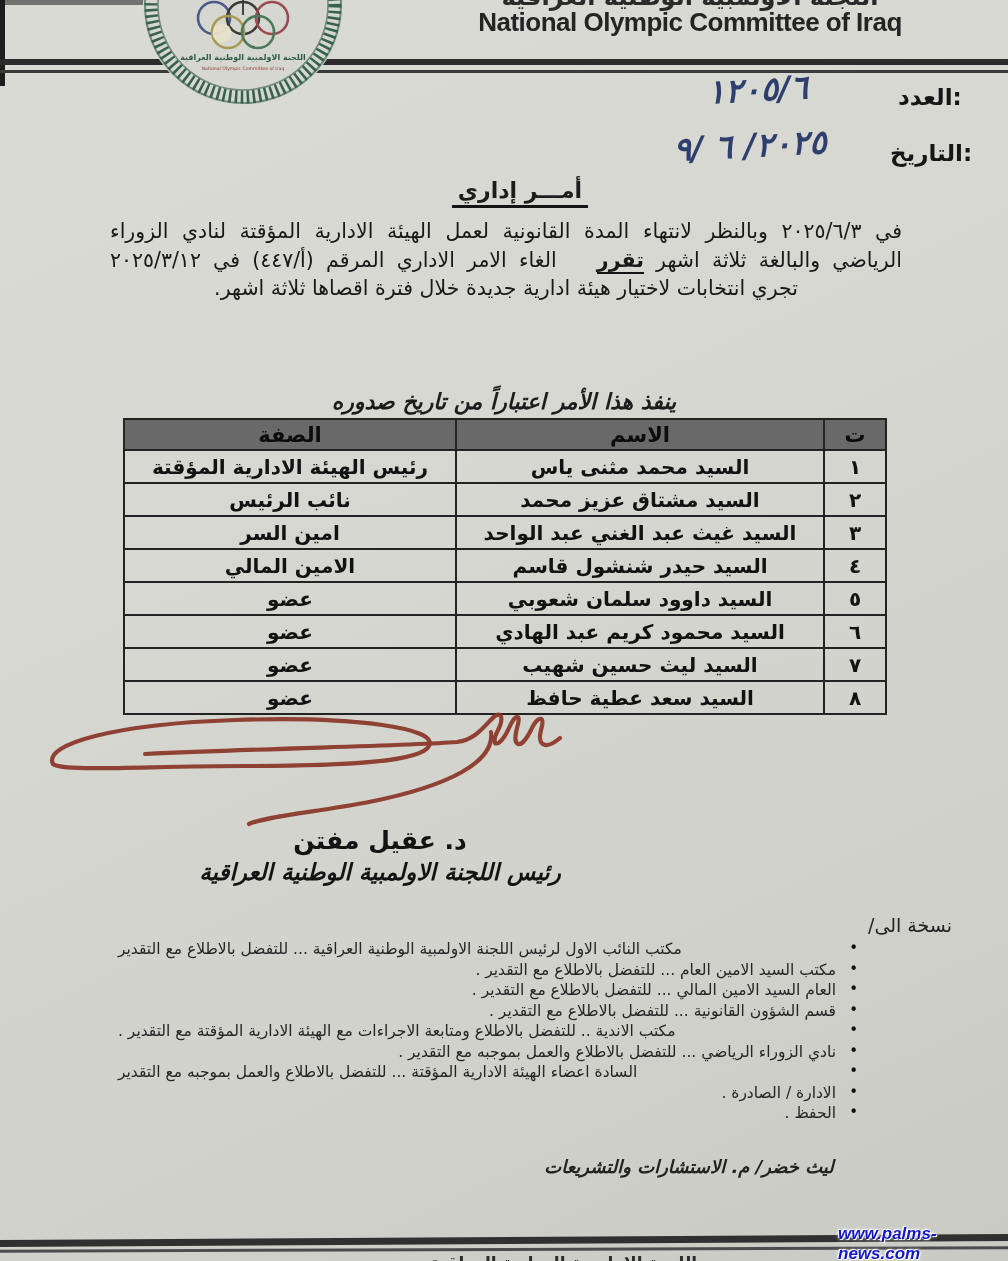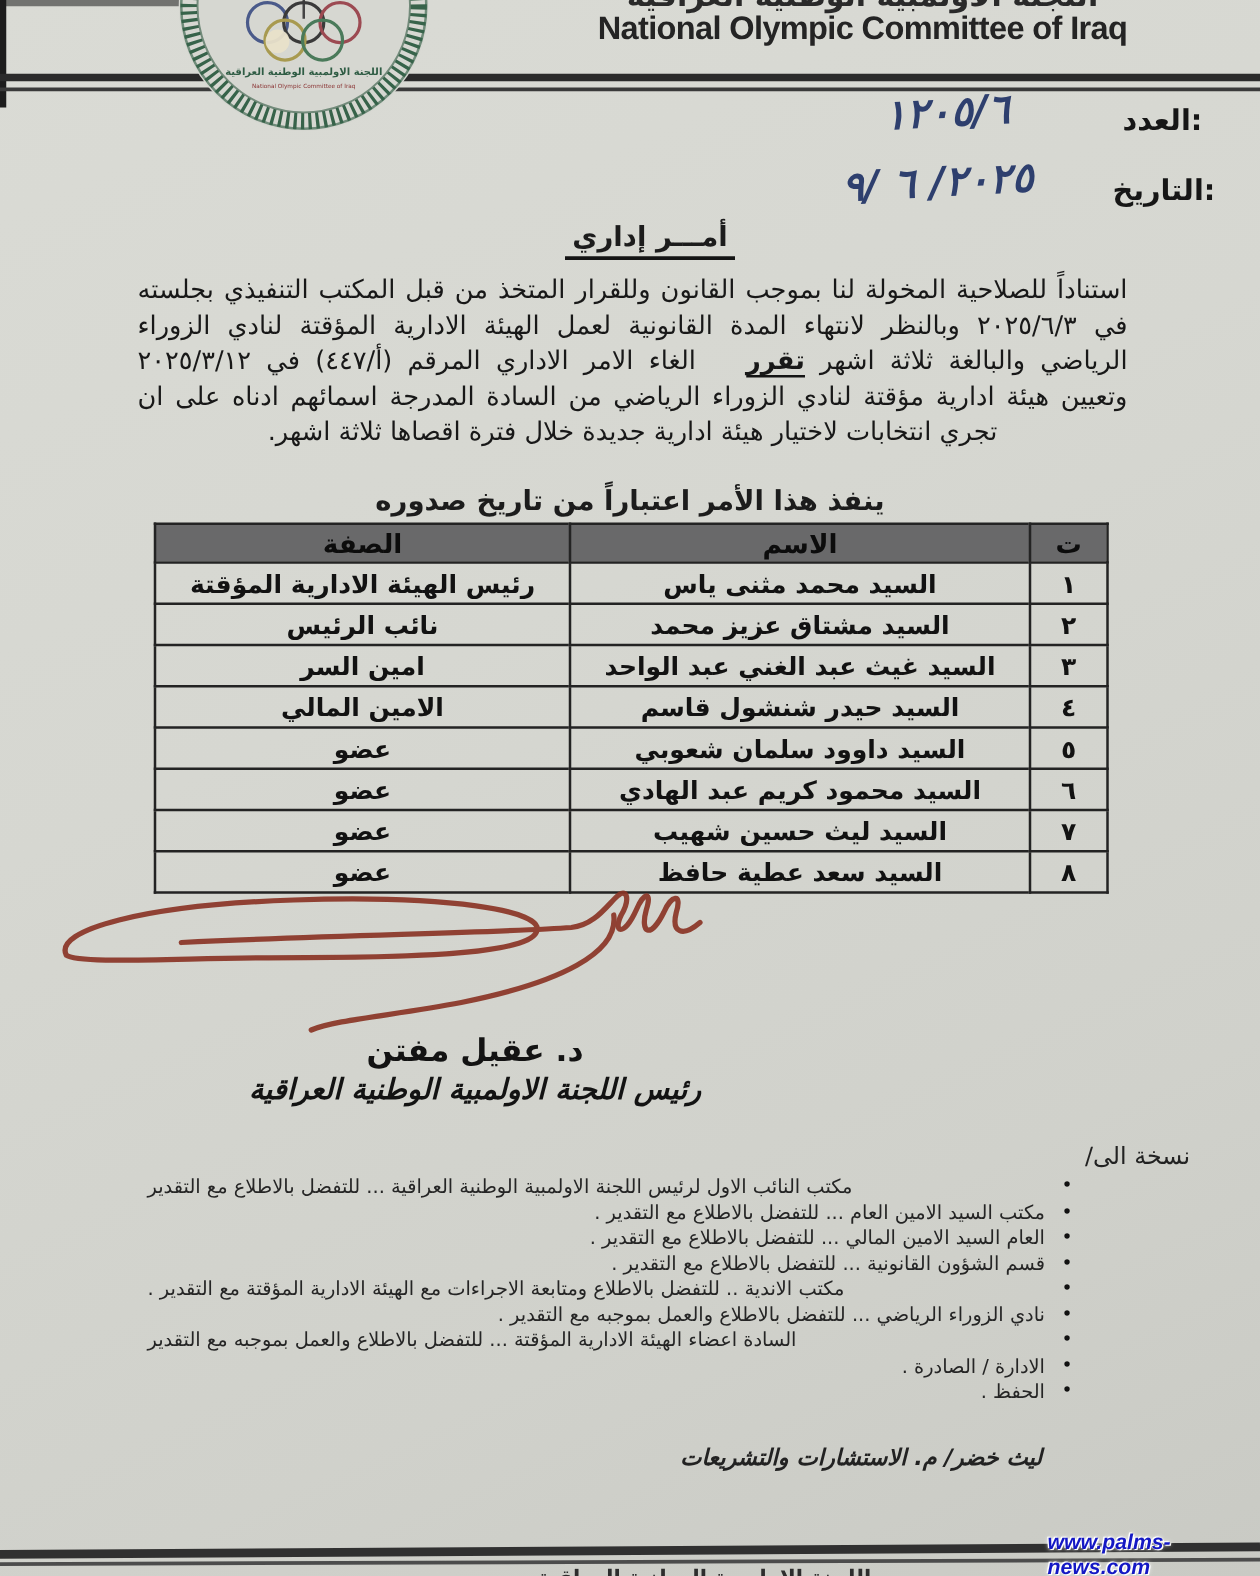--- a/index.html
+++ b/index.html
@@ -27,21 +27,21 @@
   .num-val{top:70px;left:630px;width:255px;text-align:center;}
   .date-val{top:126px;left:615px;width:270px;text-align:center;}
   
   .order-title{top:178px;left:380px;width:280px;text-align:center;font-size:22px;font-weight:bold;
     direction:rtl;}
   .order-title span{border-bottom:3px solid #141414;padding:0 6px 2px 6px;}
   .body-text{top:217px;left:110px;width:792px;direction:rtl;font-size:20.5px;line-height:28.6px;color:#181818;}
   .jline{text-align:justify;text-align-last:justify;}
   .cline{text-align:center;}
   .uword{font-weight:bold;border-bottom:2.5px solid #141414;margin-left:28px;}
-  .effective{top:389px;left:104px;width:800px;text-align:center;font-weight:bold;font-size:22px;direction:rtl;}
+  .effective{top:389px;left:104px;width:800px;text-align:center;font-weight:bold;font-size:22px;direction:rtl;font-style:italic;}
   
   table.roster{top:418px;left:123px;width:762px;border-collapse:collapse;direction:rtl;
     font-size:20px;position:absolute;table-layout:fixed;}
   table.roster th,table.roster td{border:2px solid #232323;padding:0 6px;overflow:hidden;white-space:nowrap;}
   table.roster th{background:#69696a;color:#0c0c0c;height:29px;font-size:21px;}
   table.roster td{height:31px;text-align:center;font-weight:bold;color:#121212;}
   col.c-idx{width:62px;} col.c-name{width:368px;} col.c-role{width:332px;}
   
   .sig-svg{top:702px;left:25px;}
   .sig-name{top:826px;left:230px;width:300px;text-align:center;font-size:25px;font-weight:bold;direction:rtl;color:#131313;}
@@ -99,24 +99,22 @@
   <div class="abs lbl num-lbl">العدد:</div>
   <div class="abs hand num-val">١٢٠٥/٦</div>
   <div class="abs lbl date-lbl">التاريخ:</div>
   <div class="abs hand date-val">٢٠٢٥/ ٦ /٩</div>
 
   <div class="abs order-title">
     <span>أمـــر إداري</span>
   </div>
 
   <div class="abs body-text">
-    <div class="jline">استناداً للصلاحية المخولة لنا بموجب القانون وللقرار المتخذ من قبل المكتب التنفيذي بجلسته</div>
     <div class="jline">في ٢٠٢٥/٦/٣ وبالنظر لانتهاء المدة القانونية لعمل الهيئة الادارية المؤقتة لنادي الزوراء</div>
     <div class="jline"><span>الرياضي والبالغة ثلاثة اشهر </span><span class="uword">تقرر</span><span> الغاء الامر الاداري المرقم (أ/٤٤٧) في ٢٠٢٥/٣/١٢</span></div>
-    <div class="jline">وتعيين هيئة ادارية مؤقتة لنادي الزوراء الرياضي من السادة المدرجة اسمائهم ادناه على ان</div>
     <div class="cline">تجري انتخابات لاختيار هيئة ادارية جديدة خلال فترة اقصاها ثلاثة اشهر.</div>
   </div>
 
   <div class="abs effective">ينفذ هذا الأمر اعتباراً من تاريخ صدوره</div>
 
   <table class="roster">
     <colgroup>
         <col class="c-idx">
         <col class="c-name">
         <col class="c-role">

